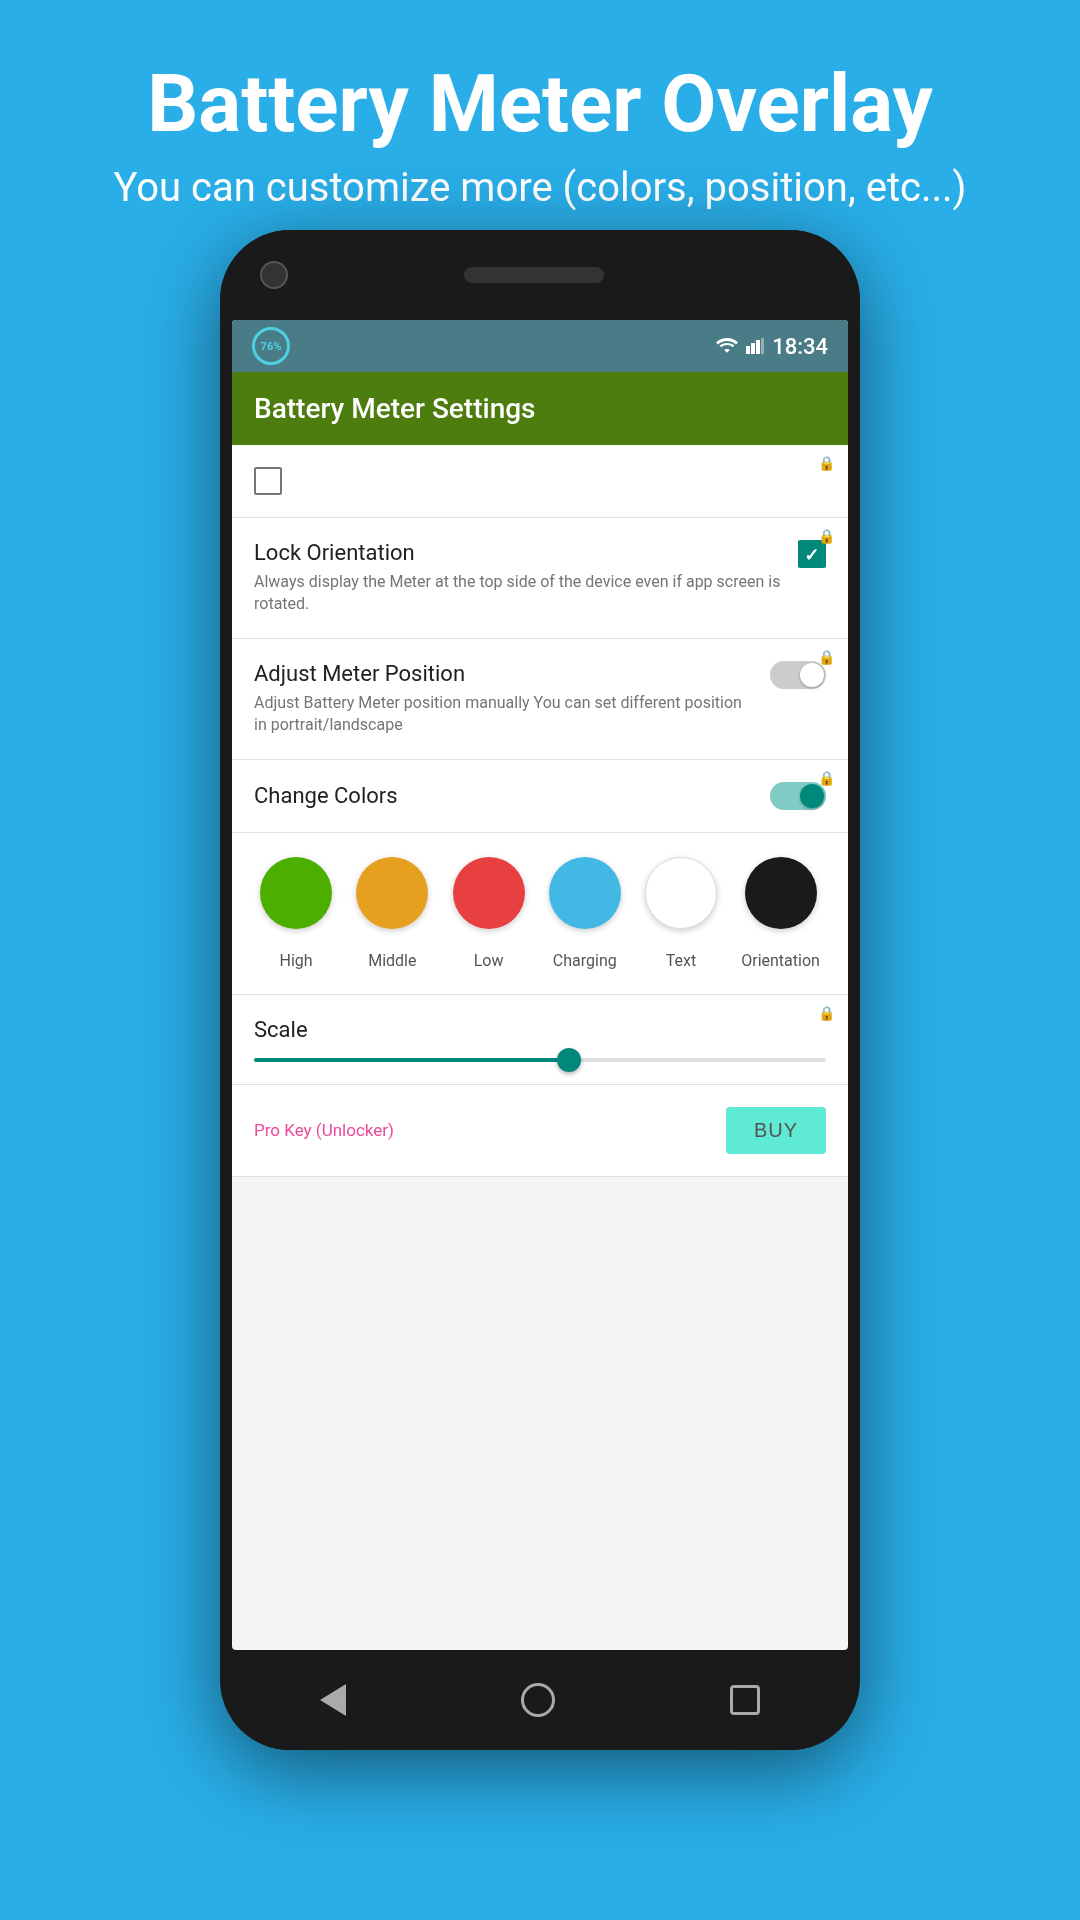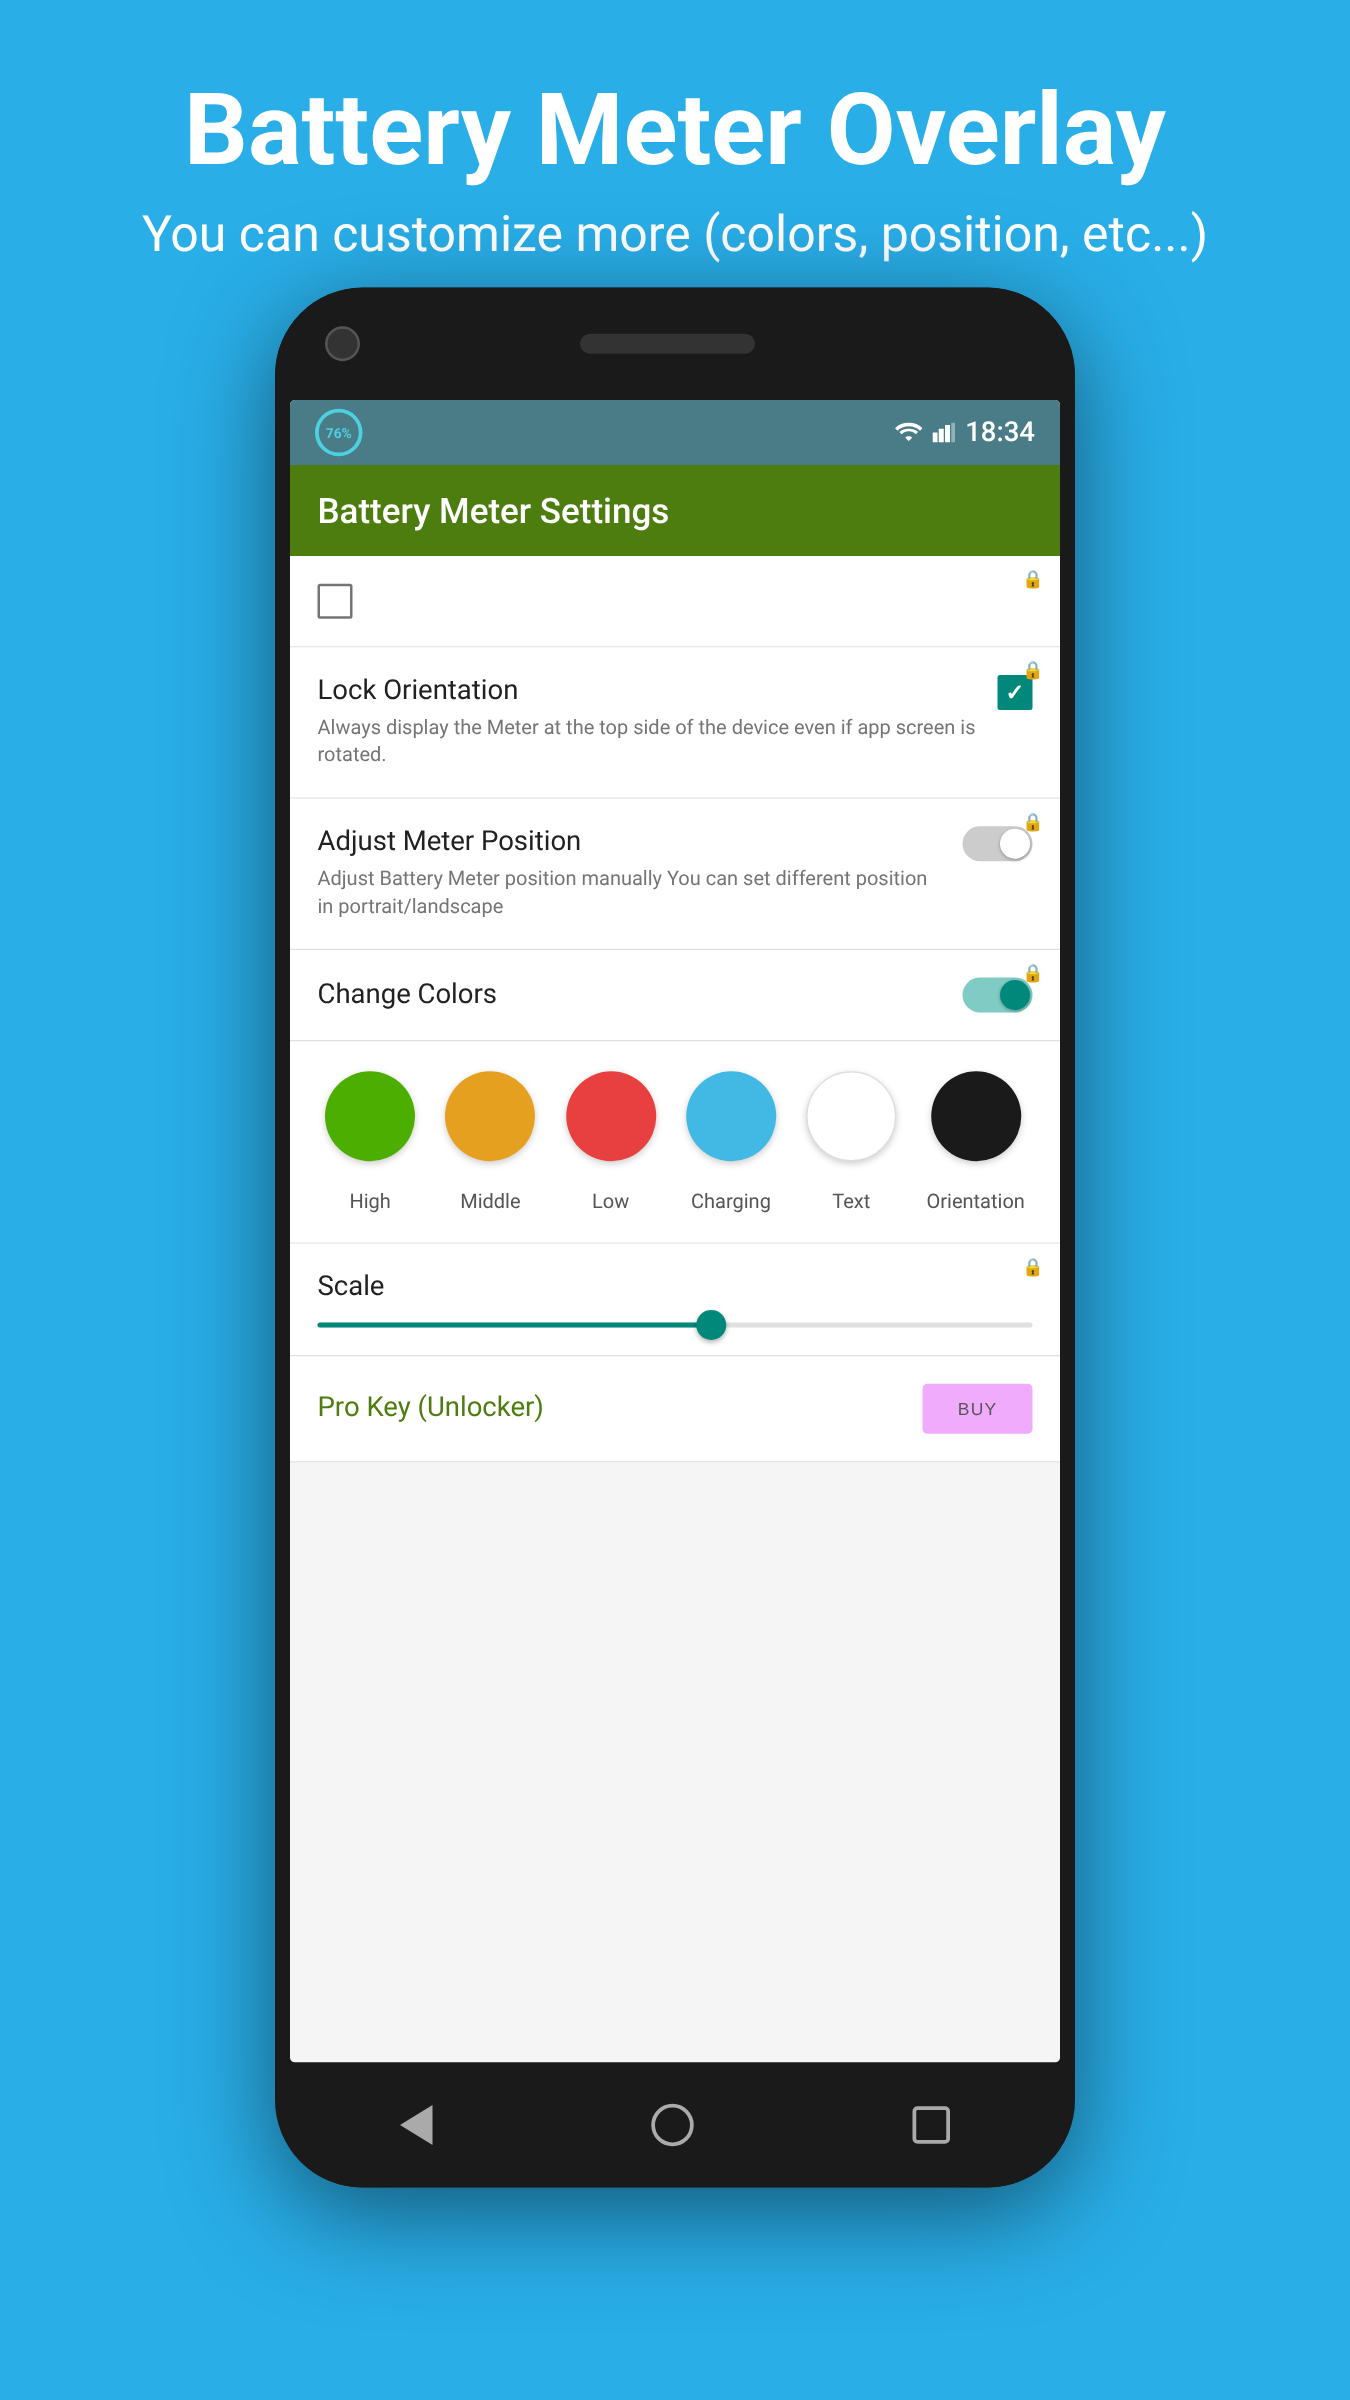--- a/index.html
+++ b/index.html
@@ -319,34 +319,34 @@
       padding: 22px 22px;
       display: flex;
       align-items: center;
       justify-content: space-between;
       border-bottom: 1px solid #e0e0e0;
     }
     .pro-key-content {
       flex: 1;
     }
     .pro-key-title {
-      font-size: 22px;
-      color: #4d7c0f;
+      font-size: 17px;
+      color: #ec4899;
     }
     .pro-key-desc {
       font-size: 16px;
       color: #757575;
       margin-top: 6px;
     }
     .buy-button {
-      background: #f0abfc;
+      background: #5eead4;
       border: none;
       padding: 12px 28px;
       border-radius: 4px;
-      font-size: 14px;
+      font-size: 20px;
       font-weight: 500;
       color: #555;
       cursor: pointer;
       text-transform: uppercase;
       letter-spacing: 1px;
     }
 
     
     .bottom-nav {
       position: absolute;

